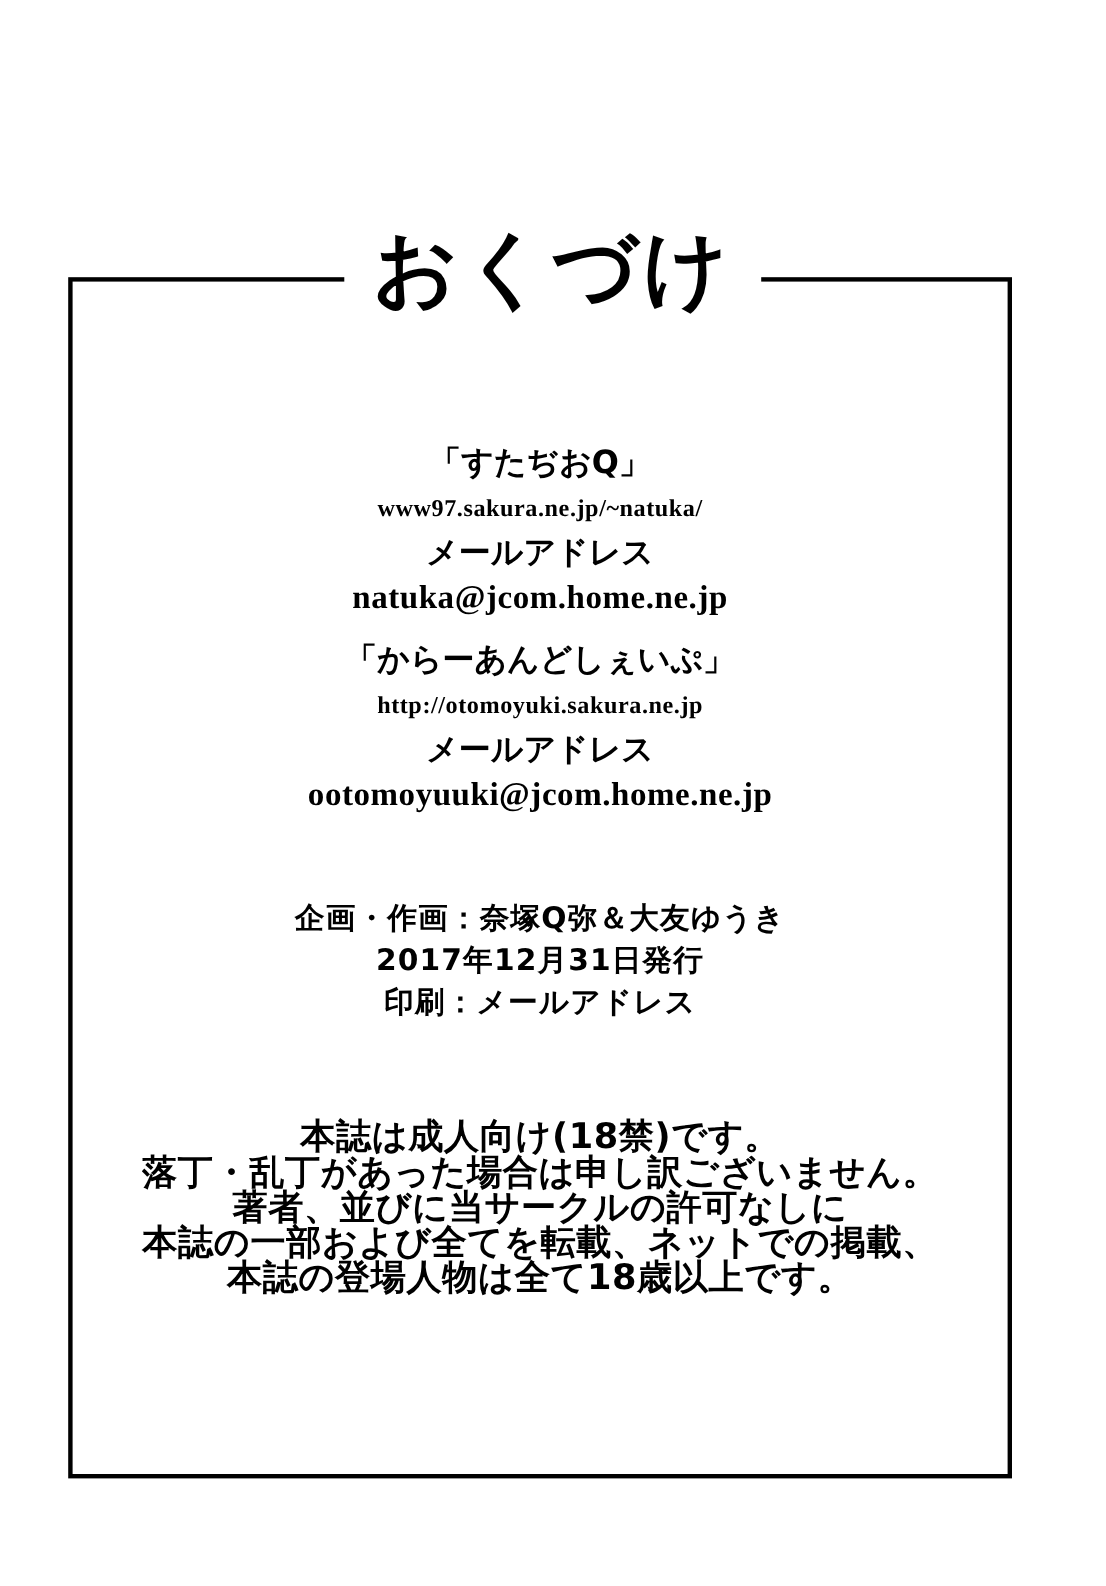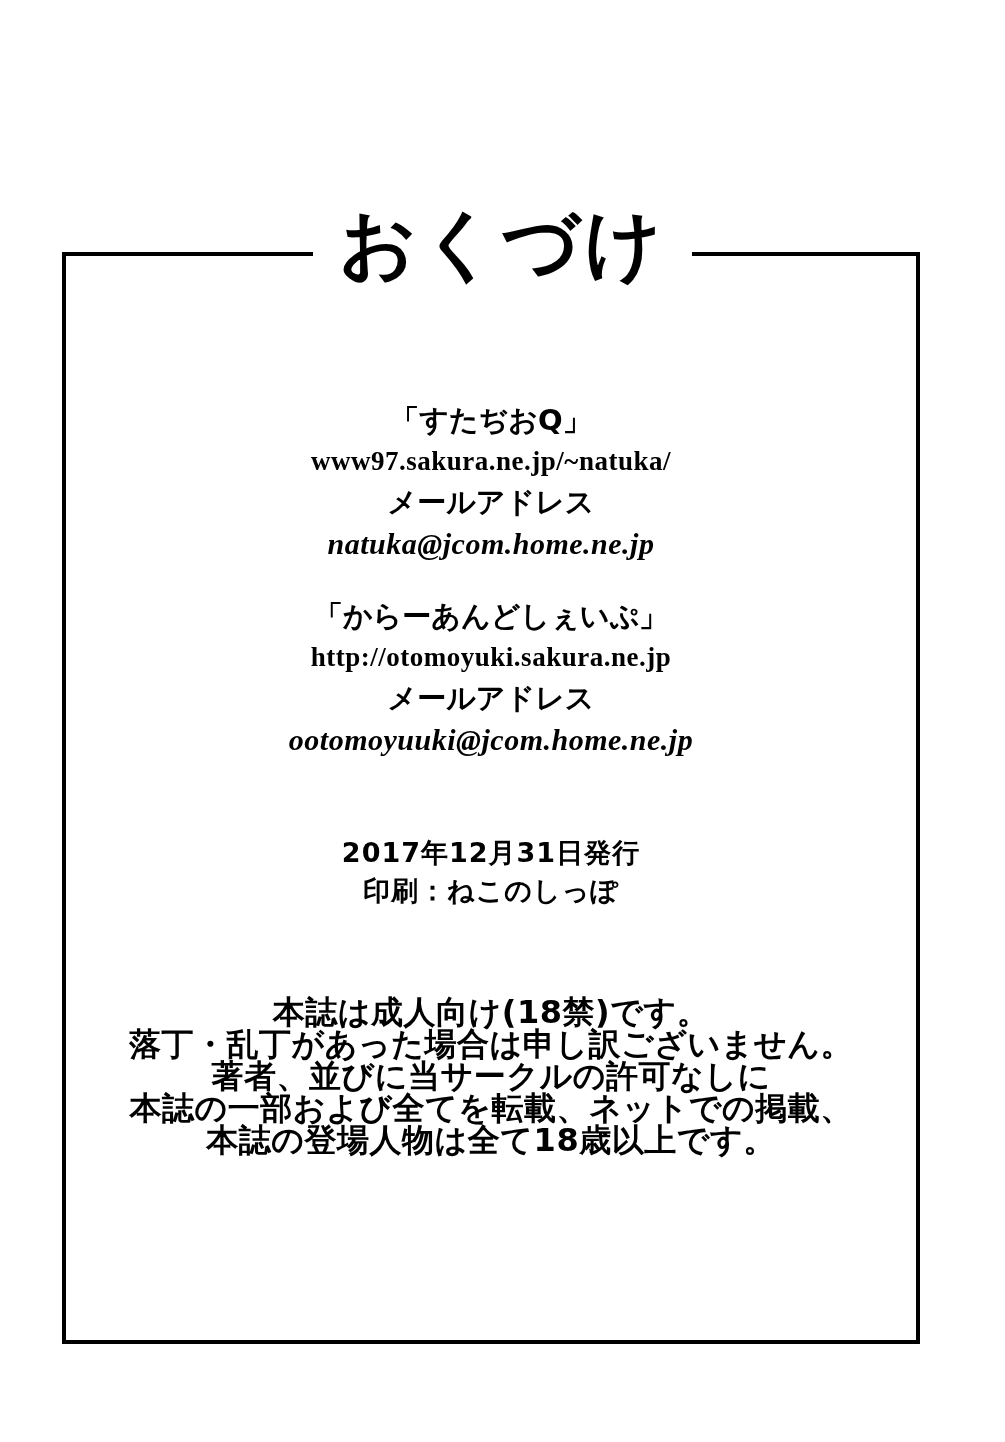--- a/index.html
+++ b/index.html
@@ -72,34 +72,33 @@
 
   .block-circle1 {
     margin-top: 148px;
     font-size: 29px;
     line-height: 41px;
     font-weight: bold;
   }
   .block-circle1 .line-url,
   .block-circle2 .line-url {
     font-family: "Liberation Serif", serif;
-    font-size: 27px;
+    font-size: 22px;
     font-weight: bold;
     letter-spacing: 0.5px;
   }
   .block-circle1 .line-mail,
   .block-circle2 .line-mail {
     font-family: "Liberation Serif", serif;
     font-size: 30px;
     font-weight: bold;
     letter-spacing: 0.5px;
-    font-style: italic;
   }
   .block-circle2 {
-    margin-top: 32px;
+    margin-top: 15px;
     font-size: 29px;
     line-height: 41px;
     font-weight: bold;
   }
 
   .block-credits {
     margin-top: 74px;
     font-size: 27px;
     line-height: 38px;
     font-weight: bold;
@@ -139,22 +138,23 @@
     </div>
 
     <div class="block block-circle2">
       <div class="jp">「からーあんどしぇいぷ」</div>
       <div class="line-url">http://otomoyuki.sakura.ne.jp</div>
       <div class="jp">メールアドレス</div>
       <div class="line-mail">ootomoyuuki@jcom.home.ne.jp</div>
     </div>
 
     <div class="block block-credits">
+      <div>企画・作画：奈塚Q弥＆大友ゆうき</div>
       <div>2017年12月31日発行</div>
-      <div>印刷：ねこのしっぽ</div>
+      <div>印刷：メールアドレス</div>
     </div>
 
     <div class="block block-notice">
       <div>本誌は成人向け(18禁)です。</div>
       <div>落丁・乱丁があった場合は申し訳ございません。</div>
       <div>著者、並びに当サークルの許可なしに</div>
       <div>本誌の一部および全てを転載、ネットでの掲載、</div>
       <div>本誌の登場人物は全て18歳以上です。</div>
     </div>
 

